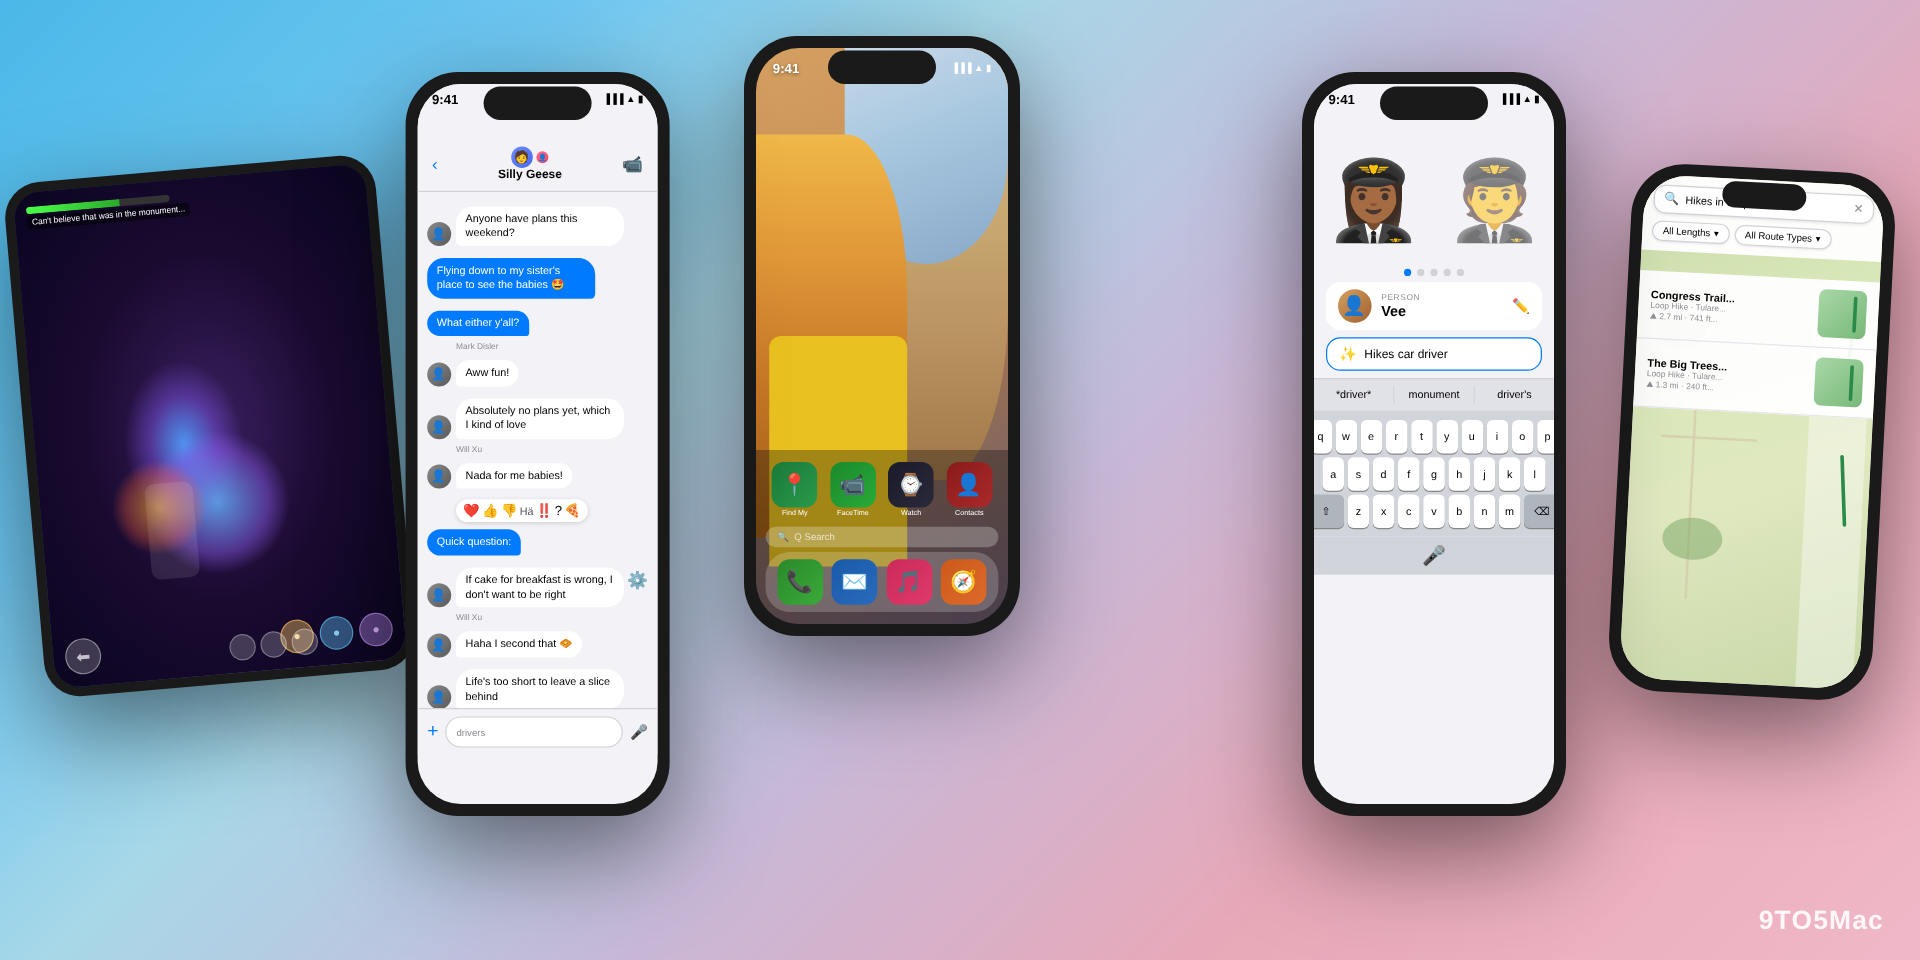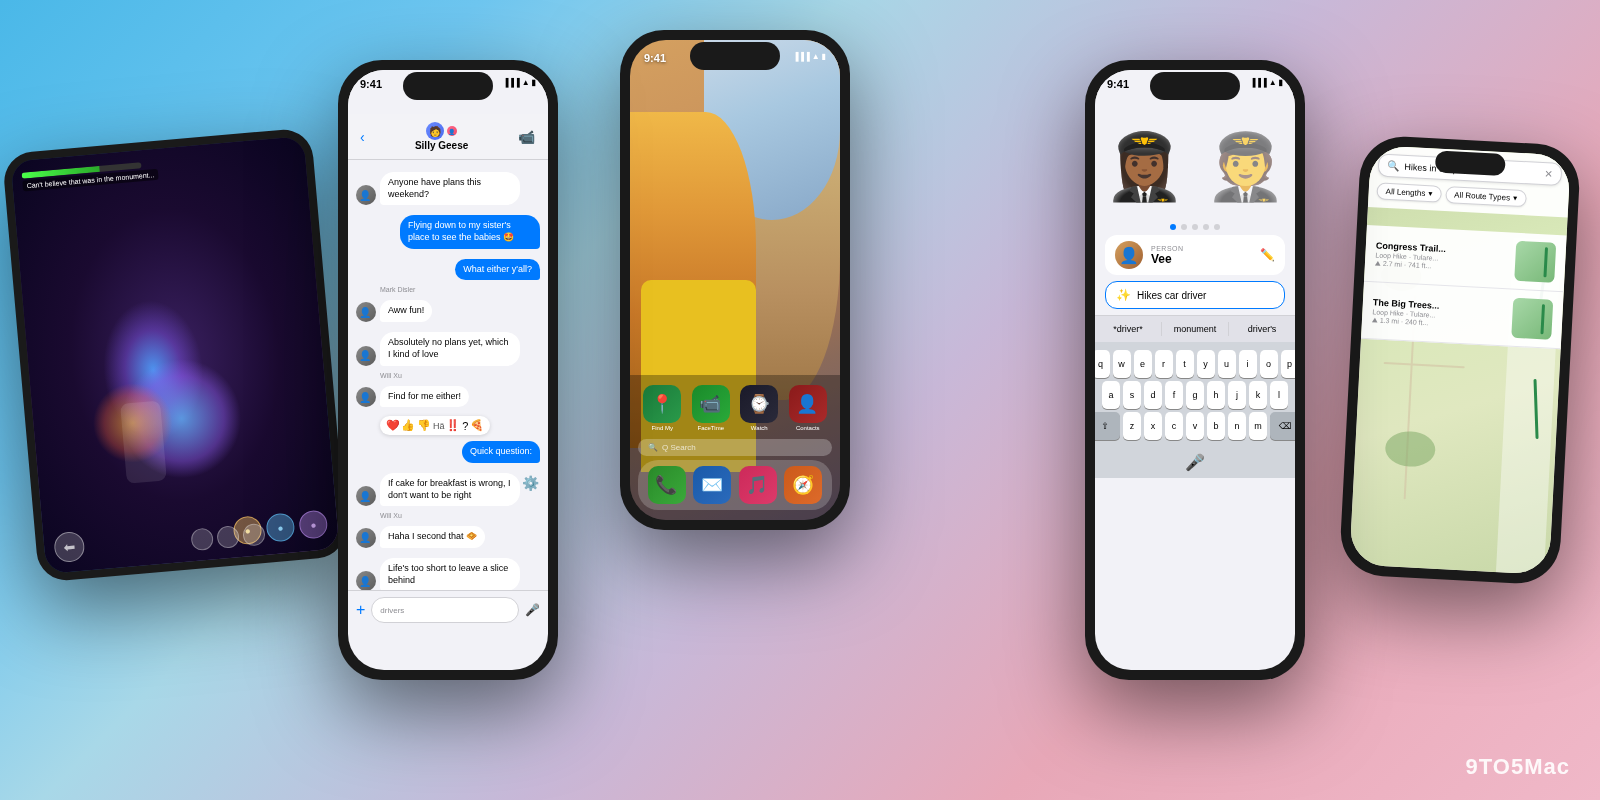--- a/index.html
+++ b/index.html
@@ -195,21 +195,21 @@
     .messages-group-name { font-size: 10px; font-weight: 600; }
     .messages-video-icon { color: #007aff; font-size: 14px; }
 
     .messages-body {
       padding: 8px;
       overflow: hidden;
       flex: 1;
       background: #f2f2f7;
     }
     .msg-row { margin: 4px 0; display: flex; align-items: flex-end; gap: 4px; }
-    .msg-row.sent { justify-content: flex-end; }
+    .msg-row.sent { }
     .msg-row.recv { justify-content: flex-start; }
     .msg-avatar {
       width: 20px;
       height: 20px;
       border-radius: 50%;
       background: linear-gradient(135deg, #8a8a8a, #5a5a5a);
       flex-shrink: 0;
       display: flex;
       align-items: center;
       justify-content: center;
@@ -618,21 +618,21 @@
           <div class="msg-avatar">👤</div>
           <div class="msg-bubble recv">Aww fun!</div>
         </div>
         <div class="msg-row recv">
           <div class="msg-avatar">👤</div>
           <div class="msg-bubble recv">Absolutely no plans yet, which I kind of love</div>
         </div>
         <div class="msg-sender">Will Xu</div>
         <div class="msg-row recv">
           <div class="msg-avatar">👤</div>
-          <div class="msg-bubble recv">Find for me either!</div>
+          <div class="msg-bubble recv">Nada for me babies!</div>
         </div>
 
         <div style="display:flex;align-items:center;gap:2px;background:white;border-radius:16px;padding:3px 6px;margin:3px 0 0 24px;box-shadow:0 1px 4px rgba(0,0,0,0.15);width:fit-content;">
           <span style="font-size:11px;">❤️</span>
           <span style="font-size:11px;">👍</span>
           <span style="font-size:11px;">👎</span>
           <span style="font-size:9px;color:#555;">Hä</span>
           <span style="font-size:11px;">‼️</span>
           <span style="font-size:11px;">?</span>
           <span style="font-size:11px;">🍕</span>

